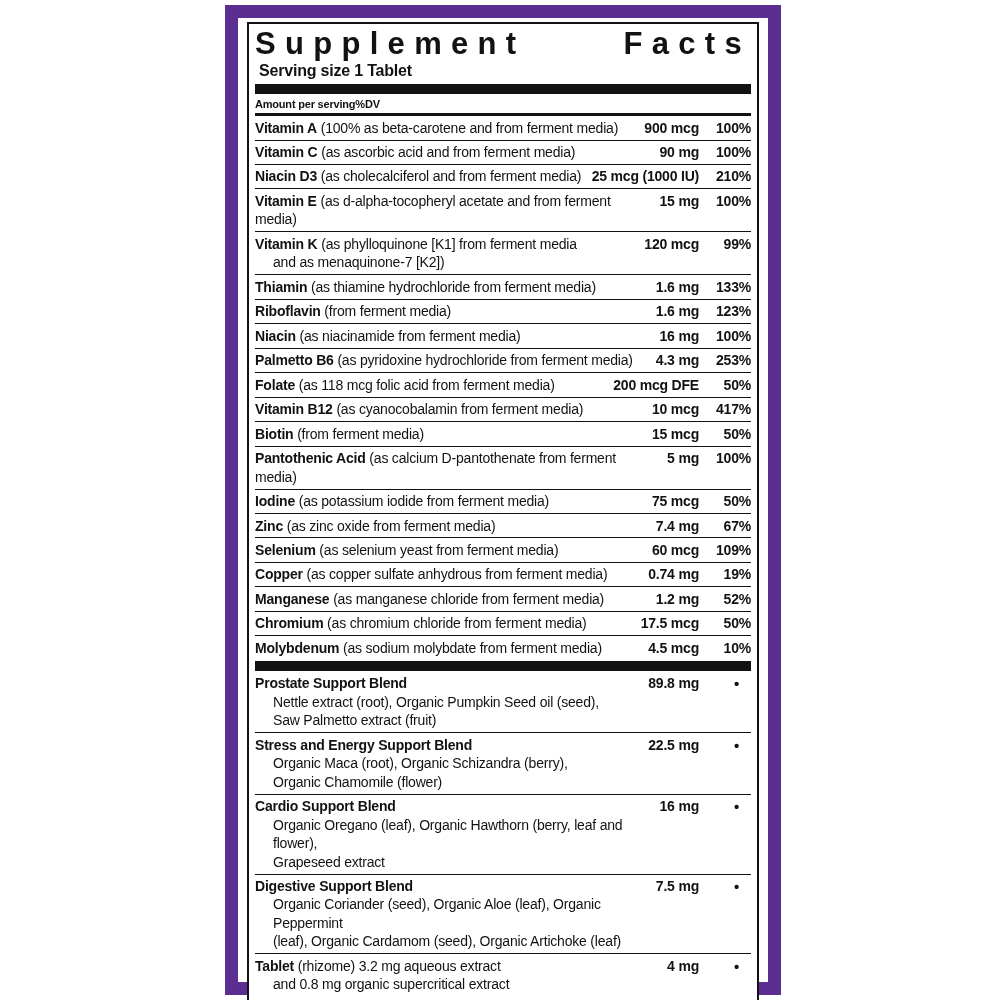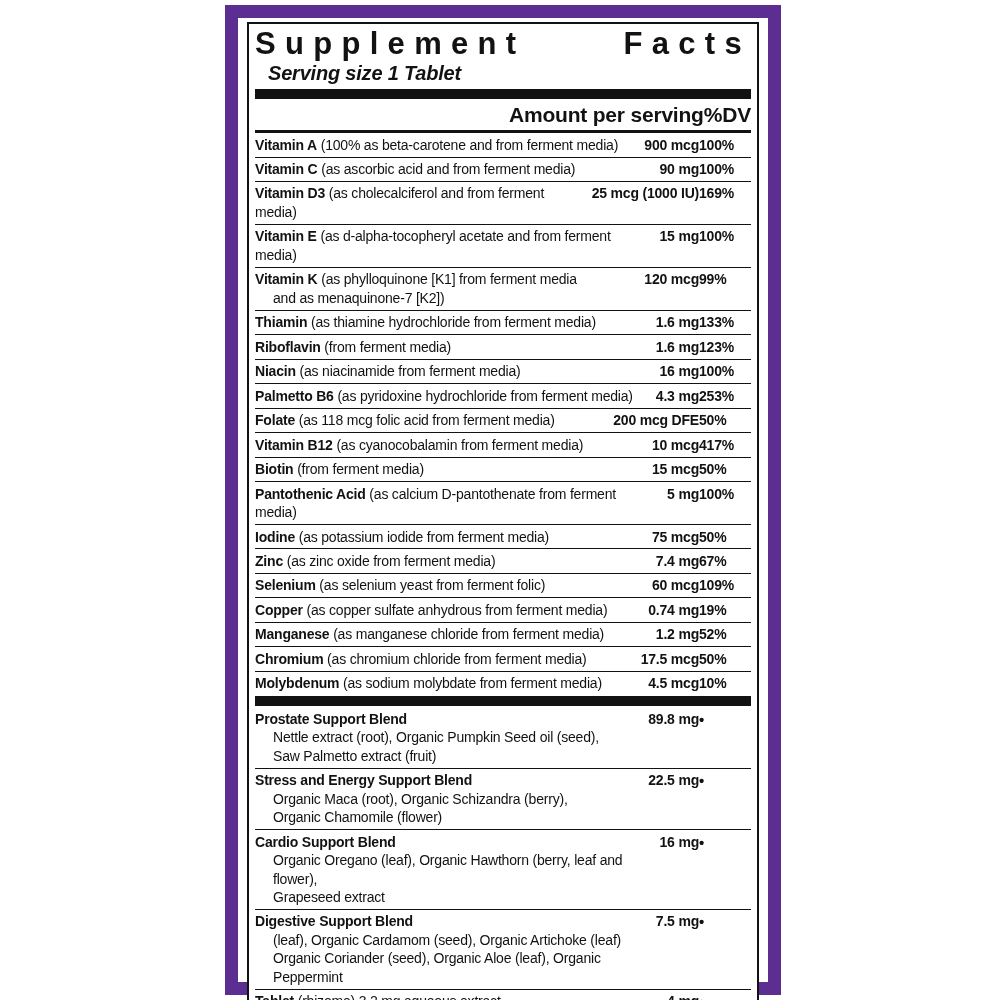--- a/index.html
+++ b/index.html
@@ -19,36 +19,36 @@
   .panel{
     margin:4px 9px 9px 9px;border:2px solid var(--ink);
     padding:3px 6px 5px 6px;background:#fff;
     letter-spacing:-0.2px;
   }
   .title{
     display:flex;justify-content:space-between;align-items:baseline;
     font-weight:bold;font-size:31px;letter-spacing:0.30em;
     white-space:nowrap;line-height:1.05;margin:1px 0 1px 0;
   }
-  .serving{font-weight:bold;font-size:20px;margin:1px 0 4px 13px;font-style:italic;}
+  .serving{font-weight:bold;font-size:16px;margin:1px 0 4px 4px;}
   .bar{height:10px;background:var(--ink);margin:1px 0;}
   .hdr{
-    display:flex;justify-content:flex-end;font-weight:bold;
-    font-size:21px;padding:3px 0 3px 0;
+    display:flex;justify-content:flex-start;font-weight:bold;
+    font-size:11px;padding:3px 0 3px 0;
   }
   .midline{height:3.5px;background:var(--ink);}
   .rows .row{border-top:1.5px solid var(--ink);}
   .rows .row:first-child{border-top:none;}
   .row{display:flex;align-items:flex-start;padding:2.5px 0;font-size:14px;line-height:1.32;}
   .lbl{flex:1 1 auto;min-width:0;}
   .nm{font-weight:bold;}
   .ds{font-weight:normal;}
   .ds2,.sub{font-weight:normal;padding-left:18px;}
   .amt{flex:0 0 auto;margin-left:auto;font-weight:bold;white-space:nowrap;padding-left:6px;}
-  .dvc{flex:0 0 52px;font-weight:bold;white-space:nowrap;}
+  .dvc{flex:0 0 52px;font-weight:bold;text-align:right;white-space:nowrap;}
   .dvc.dot{padding-right:0;}
   .dvc.dot span{display:inline-block;padding-right:12px;font-size:15px;}
 </style>
 </head>
 <body>
 
 <div class="frame">
   <div class="panel">
 
     <div class="title">
@@ -72,23 +72,23 @@
           <div class="lbl"><span class="nm">Vitamin A</span><span class="ds"> (100% as beta-carotene and from ferment media)</span></div>
           <div class="amt">900 mcg</div>
           <div class="dvc">100%</div>
         </div>
         <div class="row">
           <div class="lbl"><span class="nm">Vitamin C</span><span class="ds"> (as ascorbic acid and from ferment media)</span></div>
           <div class="amt">90 mg</div>
           <div class="dvc">100%</div>
         </div>
         <div class="row">
-          <div class="lbl"><span class="nm">Vitamin D3</span><span class="ds"> (as cholecalciferol and from ferment media)</span></div>
+          <div class="lbl"><span class="nm">Niacin D3</span><span class="ds"> (as cholecalciferol and from ferment media)</span></div>
           <div class="amt">25 mcg (1000 IU)</div>
-          <div class="dvc">169%</div>
+          <div class="dvc">210%</div>
         </div>
         <div class="row">
           <div class="lbl"><span class="nm">Vitamin E</span><span class="ds"> (as d-alpha-tocopheryl acetate and from ferment media)</span></div>
           <div class="amt">15 mg</div>
           <div class="dvc">100%</div>
         </div>
         <div class="row">
           <div class="lbl"><span class="nm">Vitamin K</span><span class="ds"> (as phylloquinone [K1] from ferment media</span><div class="ds2">and as menaquinone-7 [K2])</div></div>
           <div class="amt">120 mcg</div>
           <div class="dvc">99%</div>
@@ -137,21 +137,21 @@
           <div class="lbl"><span class="nm">Iodine</span><span class="ds"> (as potassium iodide from ferment media)</span></div>
           <div class="amt">75 mcg</div>
           <div class="dvc">50%</div>
         </div>
         <div class="row">
           <div class="lbl"><span class="nm">Zinc</span><span class="ds"> (as zinc oxide from ferment media)</span></div>
           <div class="amt">7.4 mg</div>
           <div class="dvc">67%</div>
         </div>
         <div class="row">
-          <div class="lbl"><span class="nm">Selenium</span><span class="ds"> (as selenium yeast from ferment folic)</span></div>
+          <div class="lbl"><span class="nm">Selenium</span><span class="ds"> (as selenium yeast from ferment media)</span></div>
           <div class="amt">60 mcg</div>
           <div class="dvc">109%</div>
         </div>
         <div class="row">
           <div class="lbl"><span class="nm">Copper</span><span class="ds"> (as copper sulfate anhydrous from ferment media)</span></div>
           <div class="amt">0.74 mg</div>
           <div class="dvc">19%</div>
         </div>
         <div class="row">
           <div class="lbl"><span class="nm">Manganese</span><span class="ds"> (as manganese chloride from ferment media)</span></div>
@@ -182,21 +182,21 @@
           <div class="lbl"><span class="nm">Stress and Energy Support Blend</span><div class="sub">Organic Maca (root), Organic Schizandra (berry),</div><div class="sub">Organic Chamomile (flower)</div></div>
           <div class="amt">22.5 mg</div>
           <div class="dvc dot"><span>•</span></div>
         </div>
         <div class="row">
           <div class="lbl"><span class="nm">Cardio Support Blend</span><div class="sub">Organic Oregano (leaf), Organic Hawthorn (berry, leaf and flower),</div><div class="sub">Grapeseed extract</div></div>
           <div class="amt">16 mg</div>
           <div class="dvc dot"><span>•</span></div>
         </div>
         <div class="row">
-          <div class="lbl"><span class="nm">Digestive Support Blend</span><div class="sub">(leaf), Organic Cardamom (seed), Organic Artichoke (leaf)</div><div class="sub">Organic Coriander (seed), Organic Aloe (leaf), Organic Peppermint</div></div>
+          <div class="lbl"><span class="nm">Digestive Support Blend</span><div class="sub">Organic Coriander (seed), Organic Aloe (leaf), Organic Peppermint</div><div class="sub">(leaf), Organic Cardamom (seed), Organic Artichoke (leaf)</div></div>
           <div class="amt">7.5 mg</div>
           <div class="dvc dot"><span>•</span></div>
         </div>
         <div class="row">
           <div class="lbl"><span class="nm">Tablet</span><span class="ds"> (rhizome) 3.2 mg aqueous extract</span><div class="ds2">and 0.8 mg organic supercritical extract</div></div>
           <div class="amt">4 mg</div>
           <div class="dvc dot"><span>•</span></div>
         </div>
       </div>
 

